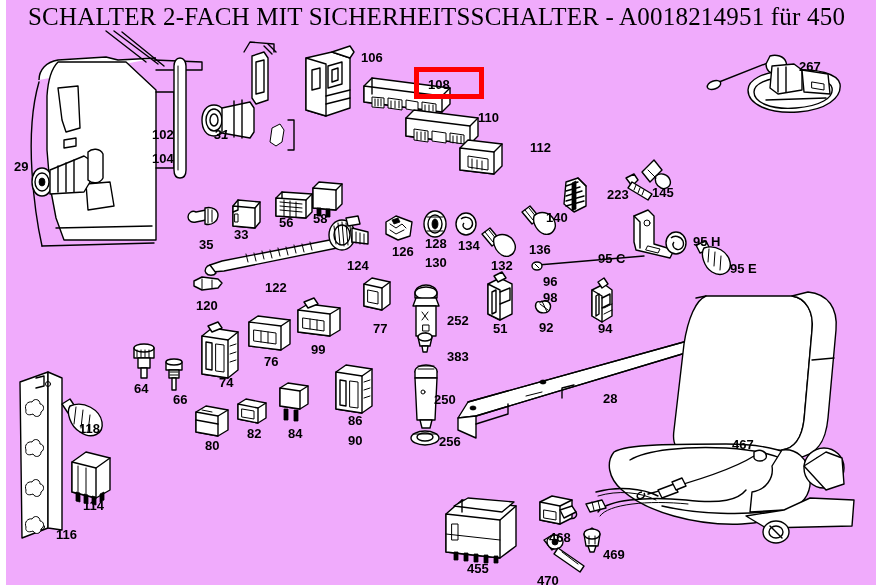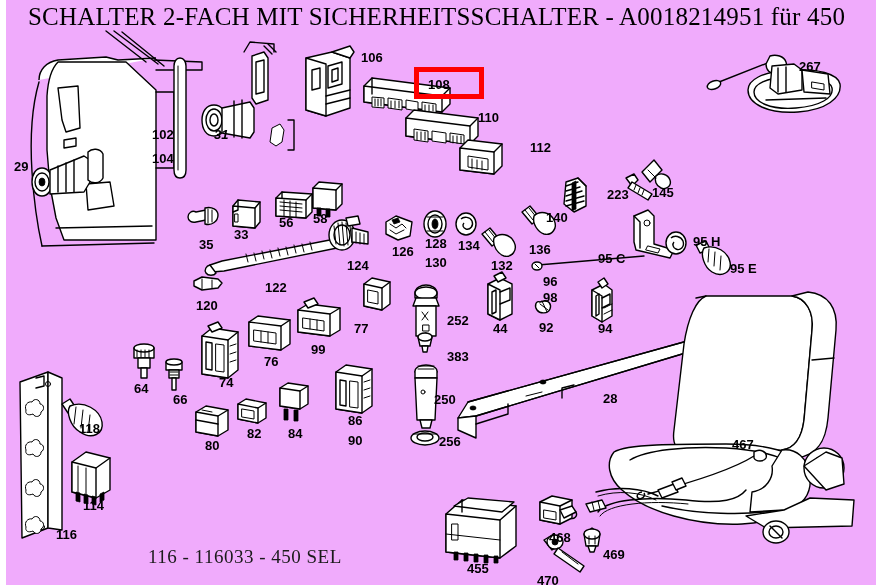--- a/index.html
+++ b/index.html
@@ -571,22 +571,22 @@
   <div class="lbl" style="left:540px;top:211px;">140</div>
   <div class="lbl" style="left:601px;top:188px;">223</div>
   <div class="lbl" style="left:646px;top:186px;">145</div>
   <div class="lbl" style="left:592px;top:252px;">95 C</div>
   <div class="lbl" style="left:687px;top:235px;">95 H</div>
   <div class="lbl" style="left:724px;top:262px;">95 E</div>
   <div class="lbl" style="left:537px;top:275px;">96</div>
   <div class="lbl" style="left:537px;top:291px;">98</div>
   <div class="lbl" style="left:533px;top:321px;">92</div>
   <div class="lbl" style="left:592px;top:322px;">94</div>
-  <div class="lbl" style="left:487px;top:322px;">44</div>
-  <div class="lbl" style="left:348px;top:322px;">77</div>
+  <div class="lbl" style="left:487px;top:322px;">51</div>
+  <div class="lbl" style="left:367px;top:322px;">77</div>
   <div class="lbl" style="left:441px;top:314px;">252</div>
   <div class="lbl" style="left:441px;top:350px;">383</div>
   <div class="lbl" style="left:428px;top:393px;">250</div>
   <div class="lbl" style="left:433px;top:435px;">256</div>
   <div class="lbl" style="left:213px;top:376px;">74</div>
   <div class="lbl" style="left:258px;top:355px;">76</div>
   <div class="lbl" style="left:305px;top:343px;">99</div>
   <div class="lbl" style="left:199px;top:439px;">80</div>
   <div class="lbl" style="left:241px;top:427px;">82</div>
   <div class="lbl" style="left:282px;top:427px;">84</div>
@@ -597,15 +597,14 @@
   <div class="lbl" style="left:73px; top:422px;">118</div>
   <div class="lbl" style="left:77px; top:499px;">114</div>
   <div class="lbl" style="left:50px; top:528px;">116</div>
   <div class="lbl" style="left:597px;top:392px;">28</div>
   <div class="lbl" style="left:726px;top:438px;">467</div>
   <div class="lbl" style="left:461px;top:562px;">455</div>
   <div class="lbl" style="left:543px;top:531px;">468</div>
   <div class="lbl" style="left:597px;top:548px;">469</div>
   <div class="lbl" style="left:531px;top:574px;">470</div>
 
-  <div id="caption">116 - 116033 - 450 SEL</div>
 
 </div>
 
 </body></html>

